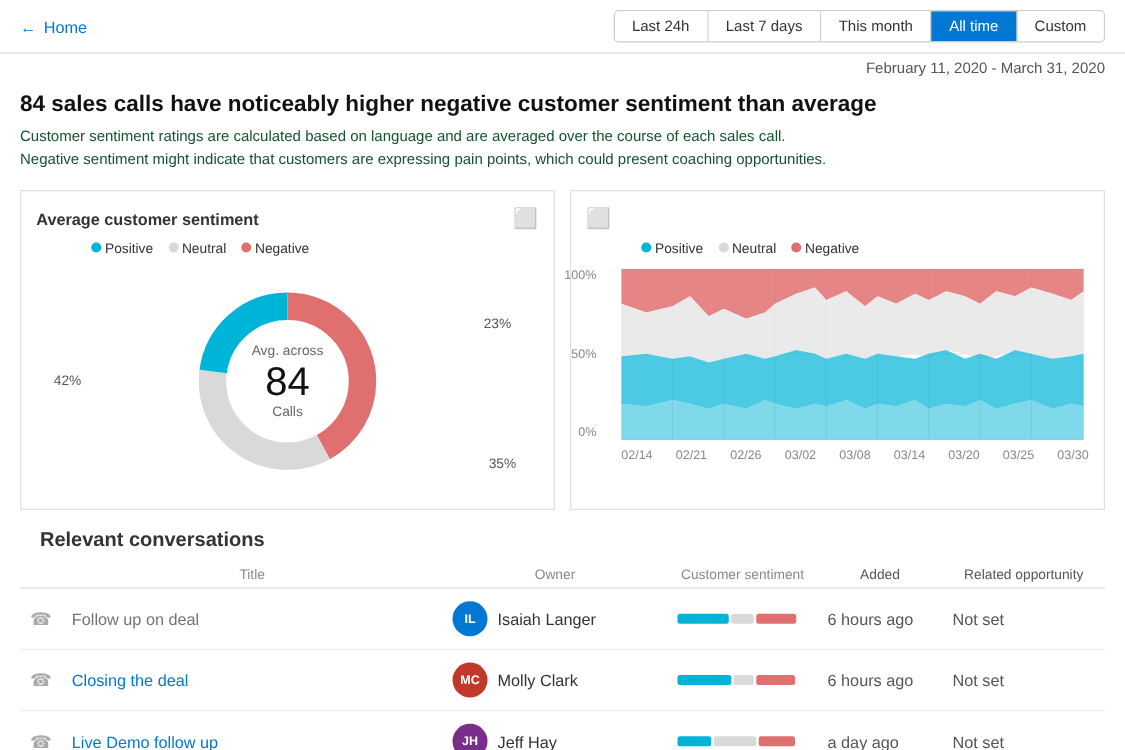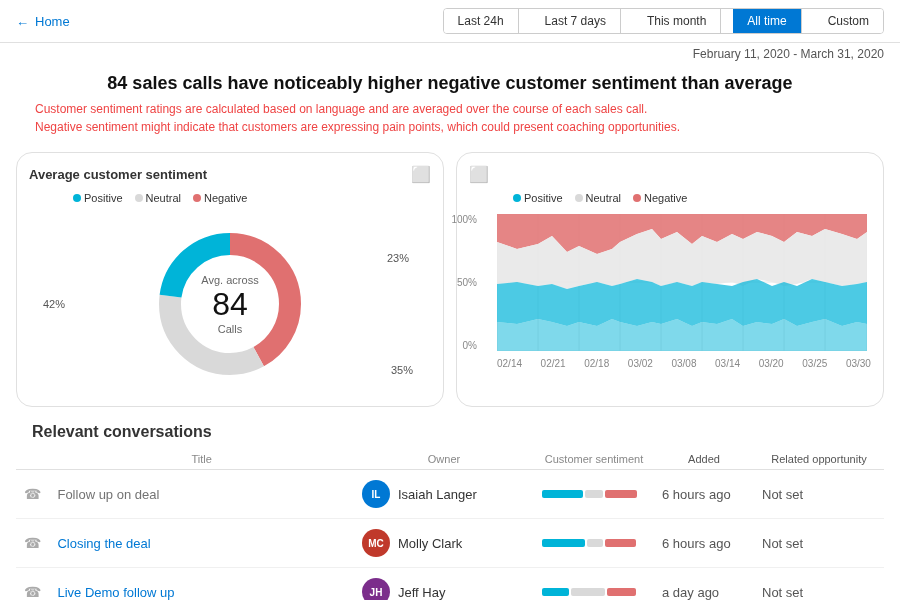--- a/index.html
+++ b/index.html
@@ -5,40 +5,40 @@
     * { box-sizing: border-box; margin: 0; padding: 0; }
     body { font-family: 'Segoe UI', Arial, sans-serif; font-size: 13px; color: #333; background: #fff; width: 900px; height: 600px; overflow: hidden; }
 
     
     .top-bar {
       display: flex; align-items: center; justify-content: space-between;
       padding: 8px 16px;
       border-bottom: 1px solid #e0e0e0;
     }
     .home-link { display: flex; align-items: center; gap: 6px; color: #0078d4; font-size: 13px; cursor: pointer; }
-    .time-filters { display: flex; gap: 12px; border: 1px solid #ccc; border-radius: 4px; overflow: hidden; }
+    .time-filters { display: flex; gap: 0; border: 1px solid #ccc; border-radius: 4px; overflow: hidden; }
     .time-filters button {
       padding: 5px 14px; border: none; background: #fff; cursor: pointer; font-size: 12px; color: #333;
       border-right: 1px solid #ccc;
     }
     .time-filters button:last-child { border-right: none; }
     .time-filters button.active { background: #0078d4; color: #fff; }
 
     
     .date-range { text-align: right; font-size: 12px; color: #555; padding: 4px 16px; }
 
     
     .main-header { padding: 8px 16px 4px; }
-    .main-title { font-size: 18px; font-weight: 600; color: #111; margin-bottom: 6px; text-align: center; }
-    .subtitle { font-size: 12px; color: #ef4444; line-height: 1.5; margin-left: 19px; }
+    .main-title { font-size: 18px; font-weight: 600; color: #111; margin-bottom: 6px; }
+    .subtitle { font-size: 12px; color: #14532d; line-height: 1.5; }
 
     
     .charts-row { display: flex; gap: 0; padding: 12px 16px; }
     .chart-card {
-      flex: 1; border: 1px solid #e0e0e0; border-radius: 16px; padding: 12px;
+      flex: 1; border: 1px solid #e0e0e0; border-radius: 0; padding: 12px;
     }
     .chart-card + .chart-card { margin-left: 12px; }
     .chart-title { font-size: 13px; font-weight: 600; margin-bottom: 8px; display: flex; justify-content: space-between; align-items: center; }
     .chart-icon { color: #aaa; font-size: 16px; }
 
     
     .legend { display: flex; gap: 12px; margin-bottom: 10px; font-size: 11px; align-items: center; padding-left: 44px; }
     .legend-dot { width: 8px; height: 8px; border-radius: 50%; display: inline-block; margin-right: 3px; }
     .dot-positive { background: #00b4d8; }
     .dot-neutral { background: #d9d9d9; }
@@ -173,21 +173,21 @@
 
         <path d="M0,70 L20,68 L41,72 L55,70 L70,75 L82,72 L100,68 L115,72 L123,70 L140,65 L155,68 L164,72 L180,68 L195,72 L205,68 L220,70 L235,72 L246,68 L260,65 L275,72 L287,68 L300,72 L315,65 L328,68 L345,72 L360,70 L370,68
               L370,110 L360,108 L345,112 L328,105 L315,108 L300,112 L287,105 L275,110 L260,108 L246,112 L235,105 L220,110 L205,108 L195,112 L180,105 L164,110 L155,108 L140,112 L123,108 L115,105 L100,112 L82,108 L70,112 L55,108 L41,105 L20,110 L0,108 Z" fill="#00b4d8" fill-opacity="0.7"></path>
 
         <path d="M0,108 L20,110 L41,105 L55,108 L70,112 L82,108 L100,112 L115,105 L123,108 L140,112 L155,108 L164,110 L180,105 L195,112 L205,108 L220,110 L235,105 L246,112 L260,108 L275,110 L287,105 L300,112 L315,108 L328,105 L345,112 L360,108 L370,110 L370,137 L0,137 Z" fill="#00b4d8" fill-opacity="0.5"></path>
       </svg>
 
       <div style="position:absolute; bottom:0; left:28px; right:0; display:flex; justify-content:space-between; font-size:10px; color:#888;">
         <span>02/14</span>
         <span>02/21</span>
-        <span>02/18</span>
+        <span>02/26</span>
         <span>03/02</span>
         <span>03/08</span>
         <span>03/14</span>
         <span>03/20</span>
         <span>03/25</span>
         <span>03/30</span>
       </div>
     </div>
   </div>
 </div>

